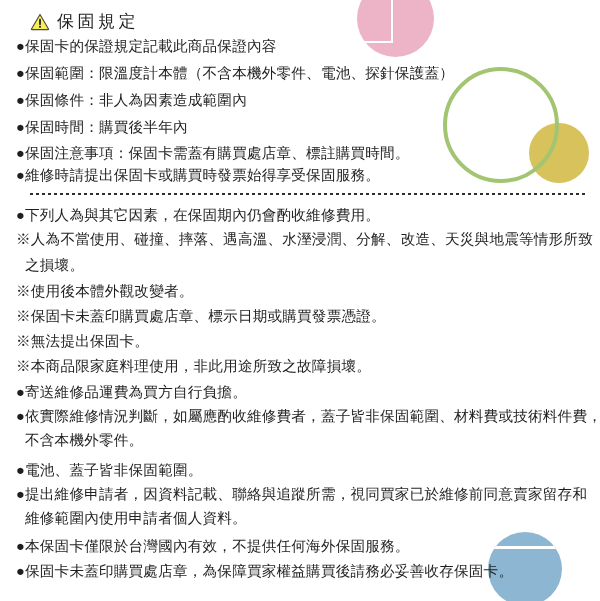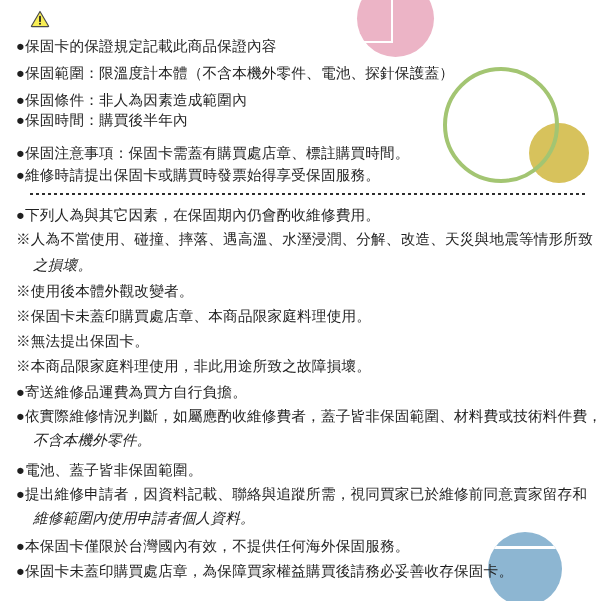--- a/index.html
+++ b/index.html
@@ -25,21 +25,21 @@
     font-size:17px;letter-spacing:3.5px;white-space:nowrap;
   }
   .title svg{display:block;}
 
   
   .ln{
     position:absolute;left:16px;z-index:5;
     font-size:14.6px;line-height:17px;letter-spacing:0.2px;
     white-space:nowrap;
   }
-  .cont{left:33px;font-style:italic;}
+  .cont{left:25px;}
 
   
   .divider{
     position:absolute;left:30px;top:193px;width:556px;height:2px;z-index:5;
     background:repeating-linear-gradient(90deg,#2e2e2e 0 3px,transparent 3px 6px);
   }
 </style>
 </head>
 <body>
 
@@ -53,36 +53,37 @@
 </div>
 
 <div class="title">
   <span>
     <svg width="20" height="18" viewBox="0 0 24 22">
       <path d="M12 1.8 L22.4 19.6 Q22.8 20.4 21.9 20.4 L2.1 20.4 Q1.2 20.4 1.6 19.6 Z" stroke="#4a4a4a" stroke-width="1.4" stroke-linejoin="round" fill="#f8ee55"></path>
       <line x1="12" y1="8" x2="12" y2="13.6" stroke="#222222" stroke-width="2.2" stroke-linecap="round"></line>
       <circle cx="12" cy="16.8" r="1.3" fill="#222222"></circle>
     </svg>
   </span>
+  <span>保固規定</span>
 </div>
 
 <div class="ln" style="top:38px">●保固卡的保證規定記載此商品保證內容</div>
 <div class="ln" style="top:65px">●保固範圍：限溫度計本體（不含本機外零件、電池、探針保護蓋）</div>
 <div class="ln" style="top:92px">●保固條件：非人為因素造成範圍內</div>
-<div class="ln" style="top:112px">●保固時間：購買後半年內</div>
+<div class="ln" style="top:119px">●保固時間：購買後半年內</div>
 <div class="ln" style="top:145px">●保固注意事項：保固卡需蓋有購買處店章、標註購買時間。</div>
 <div class="ln" style="top:167px">●維修時請提出保固卡或購買時發票始得享受保固服務。</div>
 
 <div class="divider"></div>
 
 <div class="ln" style="top:207px">●下列人為與其它因素，在保固期內仍會酌收維修費用。</div>
 <div class="ln" style="top:231px">※人為不當使用、碰撞、摔落、遇高溫、水溼浸潤、分解、改造、天災與地震等情形所致</div>
 <div class="ln cont" style="top:257px">之損壞。</div>
 <div class="ln" style="top:283px">※使用後本體外觀改變者。</div>
-<div class="ln" style="top:308px">※保固卡未蓋印購買處店章、本商品限家庭料理使用。</div>
+<div class="ln" style="top:308px">※保固卡未蓋印購買處店章、標示日期或購買發票憑證。</div>
 <div class="ln" style="top:333px">※無法提出保固卡。</div>
 <div class="ln" style="top:358px">※本商品限家庭料理使用，非此用途所致之故障損壞。</div>
 <div class="ln" style="top:384px">●寄送維修品運費為買方自行負擔。</div>
 <div class="ln" style="top:408px">●依實際維修情況判斷，如屬應酌收維修費者，蓋子皆非保固範圍、材料費或技術料件費，</div>
 <div class="ln cont" style="top:432px">不含本機外零件。</div>
 <div class="ln" style="top:462px">●電池、蓋子皆非保固範圍。</div>
 <div class="ln" style="top:486px">●提出維修申請者，因資料記載、聯絡與追蹤所需，視同買家已於維修前同意賣家留存和</div>
 <div class="ln cont" style="top:510px">維修範圍內使用申請者個人資料。</div>
 <div class="ln" style="top:538px">●本保固卡僅限於台灣國內有效，不提供任何海外保固服務。</div>
 <div class="ln" style="top:563px">●保固卡未蓋印購買處店章，為保障買家權益購買後請務必妥善收存保固卡。</div>

